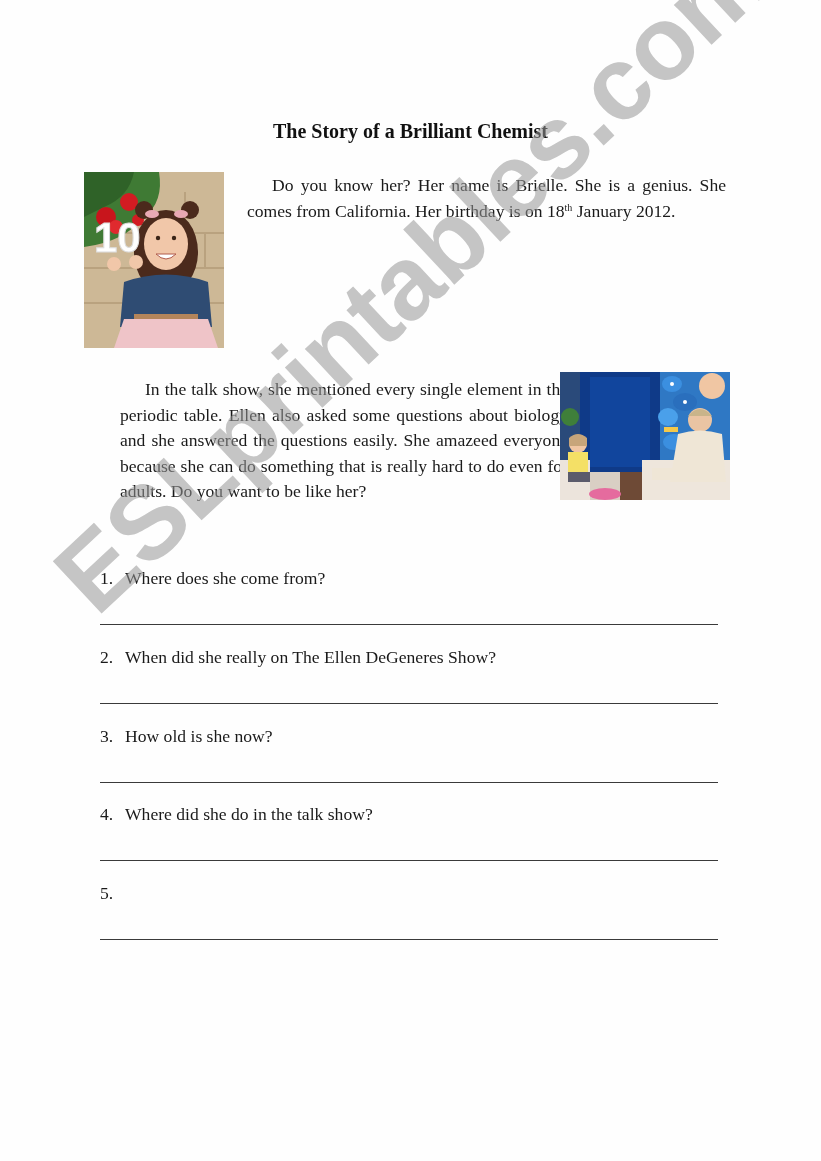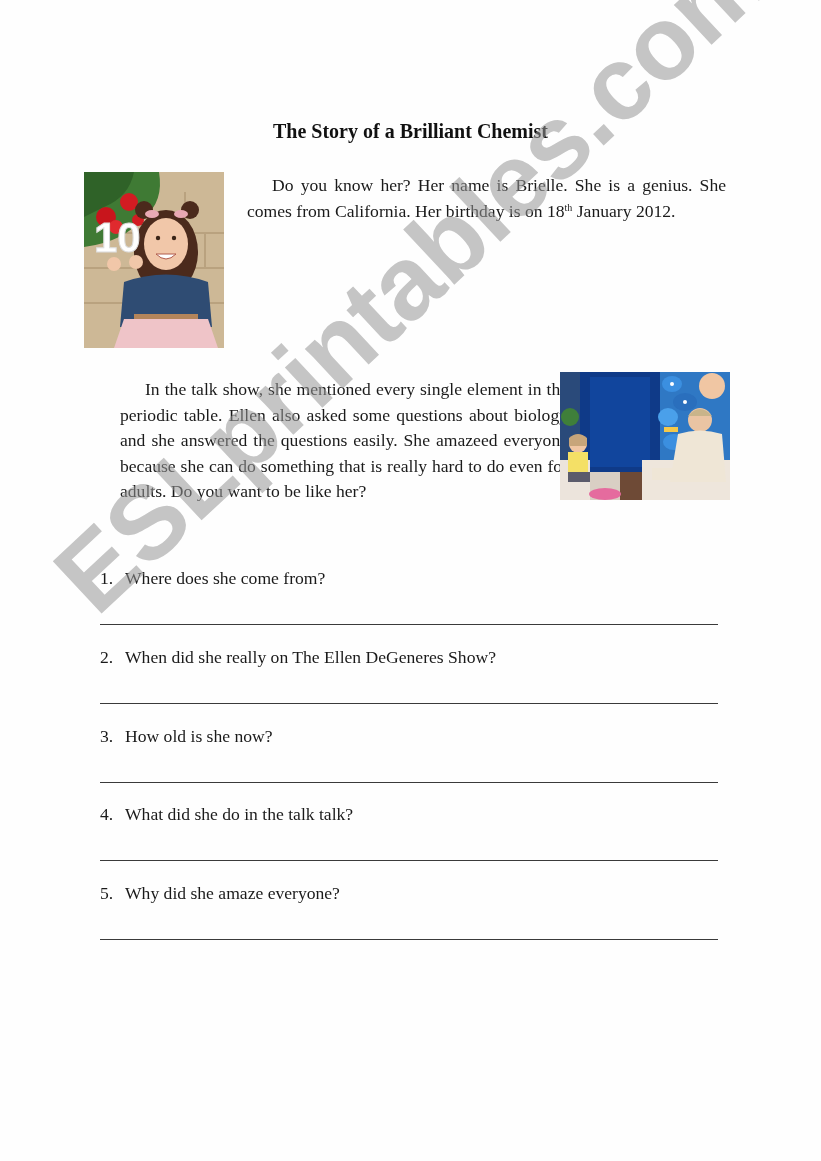--- a/index.html
+++ b/index.html
@@ -214,25 +214,24 @@
       <span class="q-text">When did she really on The Ellen DeGeneres Show?</span>
       <div class="q-line"></div>
     </div>
     <div class="q-item">
       <span class="q-num">3.</span>
       <span class="q-text">How old is she now?</span>
       <div class="q-line"></div>
     </div>
     <div class="q-item">
       <span class="q-num">4.</span>
-      <span class="q-text">What did she do in the talk talk?</span>
+      <span class="q-text">Where did she do in the talk show?</span>
       <div class="q-line"></div>
     </div>
     <div class="q-item">
       <span class="q-num">5.</span>
-      <span class="q-text">Why did she amaze everyone?</span>
       <div class="q-line"></div>
     </div>
   </div>
 
   <div class="watermark">ESLprintables.com</div>
 
 </div>
 
 </body></html>

